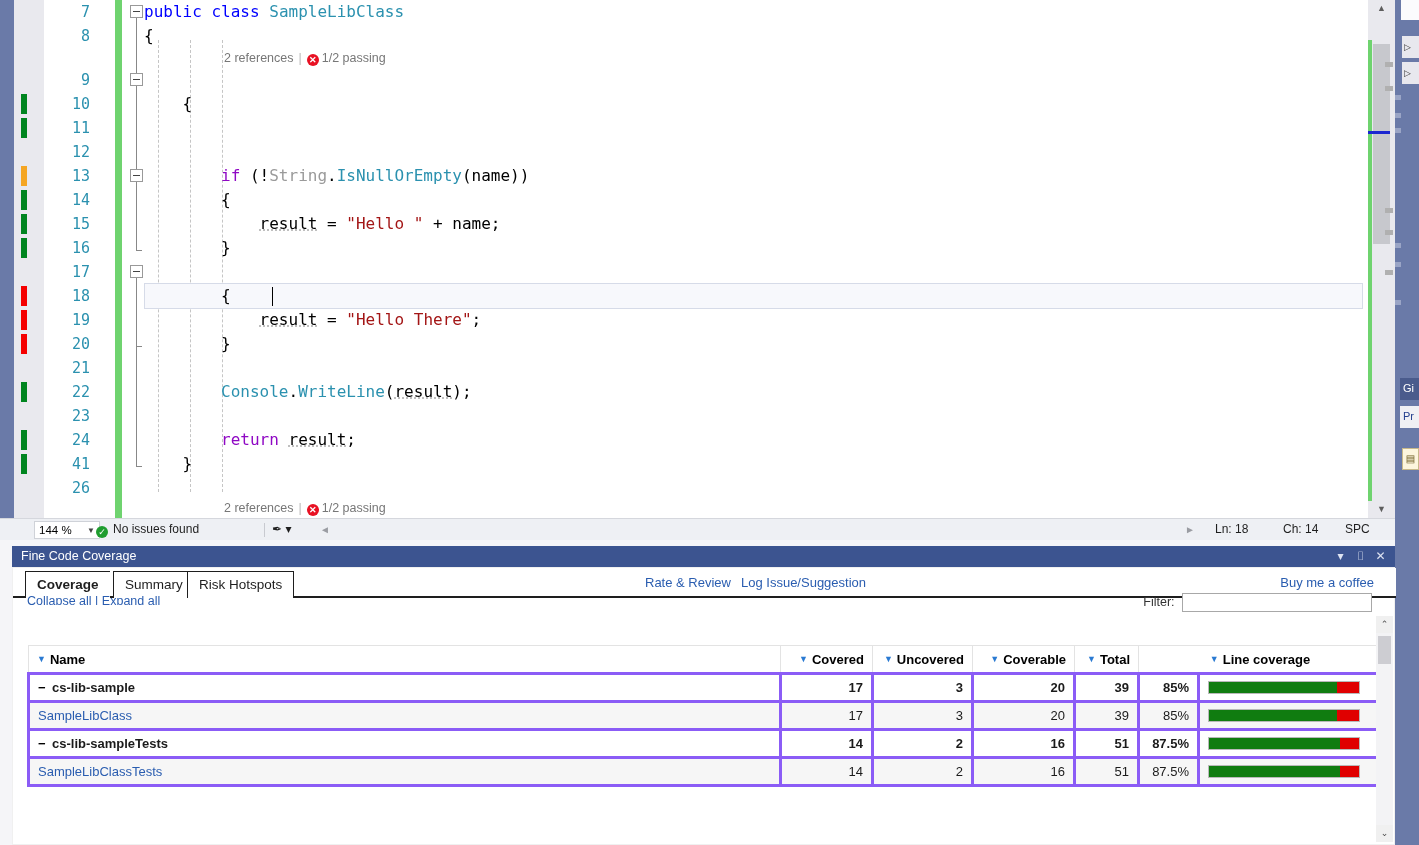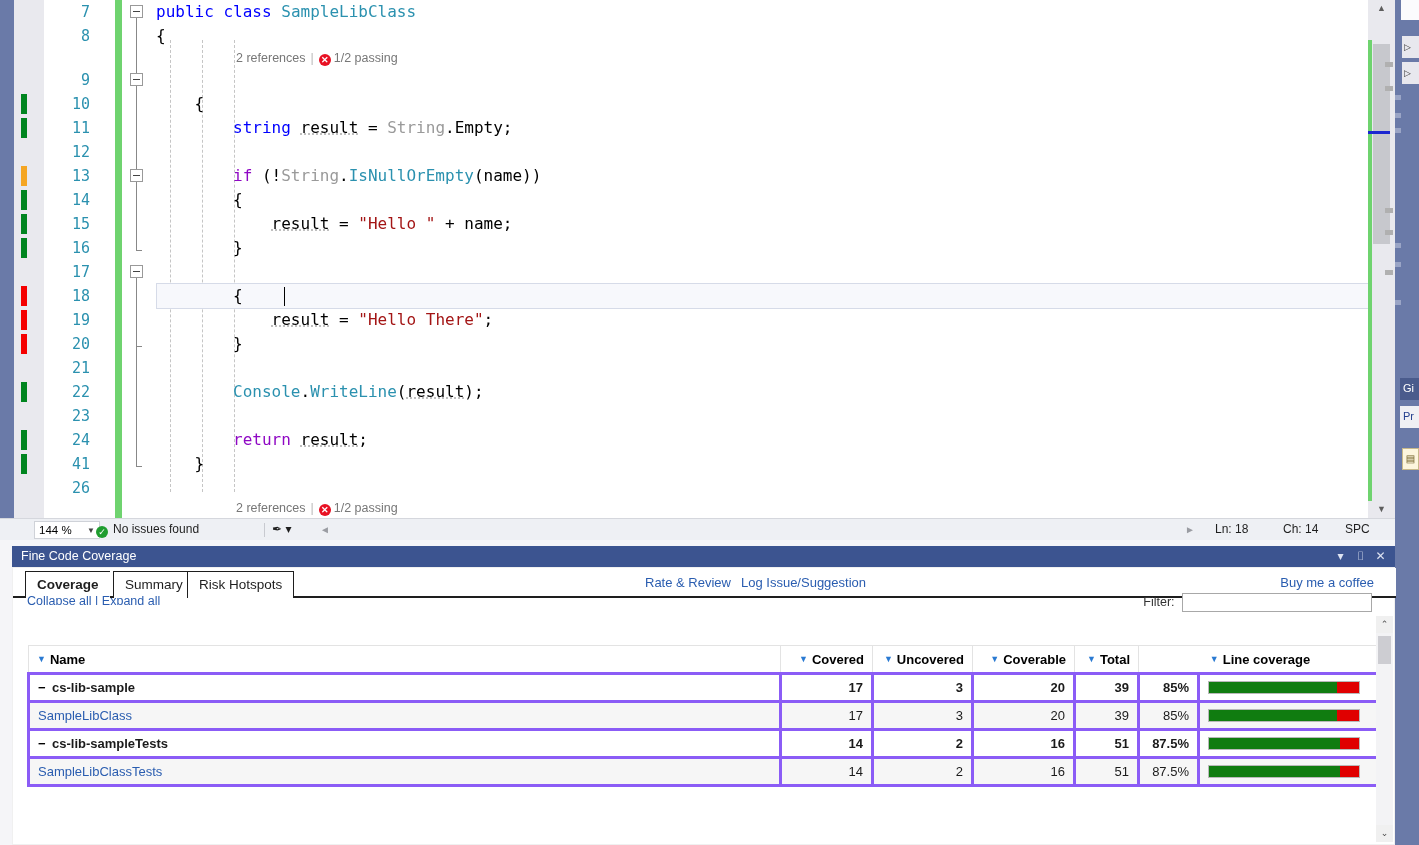--- a/index.html
+++ b/index.html
@@ -59,21 +59,21 @@
   }
   .outline-box::before {
     content: ""; position: absolute; left: 2px; top: 5px;
     width: 7px; height: 1px; background: #444;
   }
   .outline-foot {
     position: absolute; left: 10px; width: 6px; height: 1px; background: #888;
   }
 
   .code-surface {
-    position: absolute; left: 156px; top: 0; right: 0; height: 518px;
+    position: absolute; left: 144px; top: 0; right: 0; height: 518px;
     background: #ffffff;
   }
   .code-line {
     position: absolute; left: 0; right: 0; height: 24px; line-height: 24px;
     font-family: "DejaVu Sans Mono", monospace; font-size: 16px;
     white-space: pre; color: #000;
   }
   .cur-line-hl {
     position: absolute; left: 0; width: 1219px; height: 26px;
     border: 1px solid #d6dbe8; background: #f7f8fc;
@@ -340,21 +340,20 @@
         <div class="outline-foot" style="top: 466px;"></div>
       </div>
     <div class="code-surface" id="code-surface">
         <div class="ind-guide" style="left: 14px; top: 40px; height: 452px;"></div>
         <div class="ind-guide" style="left: 46px; top: 40px; height: 452px;"></div>
         <div class="ind-guide" style="left: 78px; top: 40px; height: 452px;"></div>
         <div class="cur-line-hl" style="top: 283px;"></div>
         <div class="code-line" style="top: 0px;"><span class="k">public</span> <span class="k">class</span> <span class="t">SampleLibClass</span></div>
         <div class="code-line" style="top: 24px;"><span class="p">{</span></div>
         <div class="code-line" style="top: 92px;">    <span class="p">{</span></div>
-        <div class="code-line" style="top: 116px;">        <span class="k">string</span> <span class="p sq">result</span> <span class="p">=</span> <span class="gr">String</span><span class="p">.</span><span class="p">Empty</span><span class="p">;</span></div>
         <div class="code-line" style="top: 140px;"></div>
         <div class="code-line" style="top: 164px;">        <span class="kc">if</span> <span class="p">(!</span><span class="gr">String</span><span class="p">.</span><span class="t">IsNullOrEmpty</span><span class="p">(</span><span class="p">name</span><span class="p">))</span></div>
         <div class="code-line" style="top: 188px;">        <span class="p">{</span></div>
         <div class="code-line" style="top: 212px;">            <span class="p sq">result</span> <span class="p">=</span> <span class="s">"Hello "</span> <span class="p">+</span> <span class="p">name</span><span class="p">;</span></div>
         <div class="code-line" style="top: 236px;">        <span class="p">}</span></div>
         <div class="code-line" style="top: 284px;">        <span class="p">{</span></div>
         <div class="code-line" style="top: 308px;">            <span class="p sq">result</span> <span class="p">=</span> <span class="s">"Hello There"</span><span class="p">;</span></div>
         <div class="code-line" style="top: 332px;">        <span class="p">}</span></div>
         <div class="code-line" style="top: 356px;"></div>
         <div class="code-line" style="top: 380px;">        <span class="t">Console</span><span class="p">.</span><span class="t">WriteLine</span><span class="p">(</span><span class="p sq">result</span><span class="p">);</span></div>

